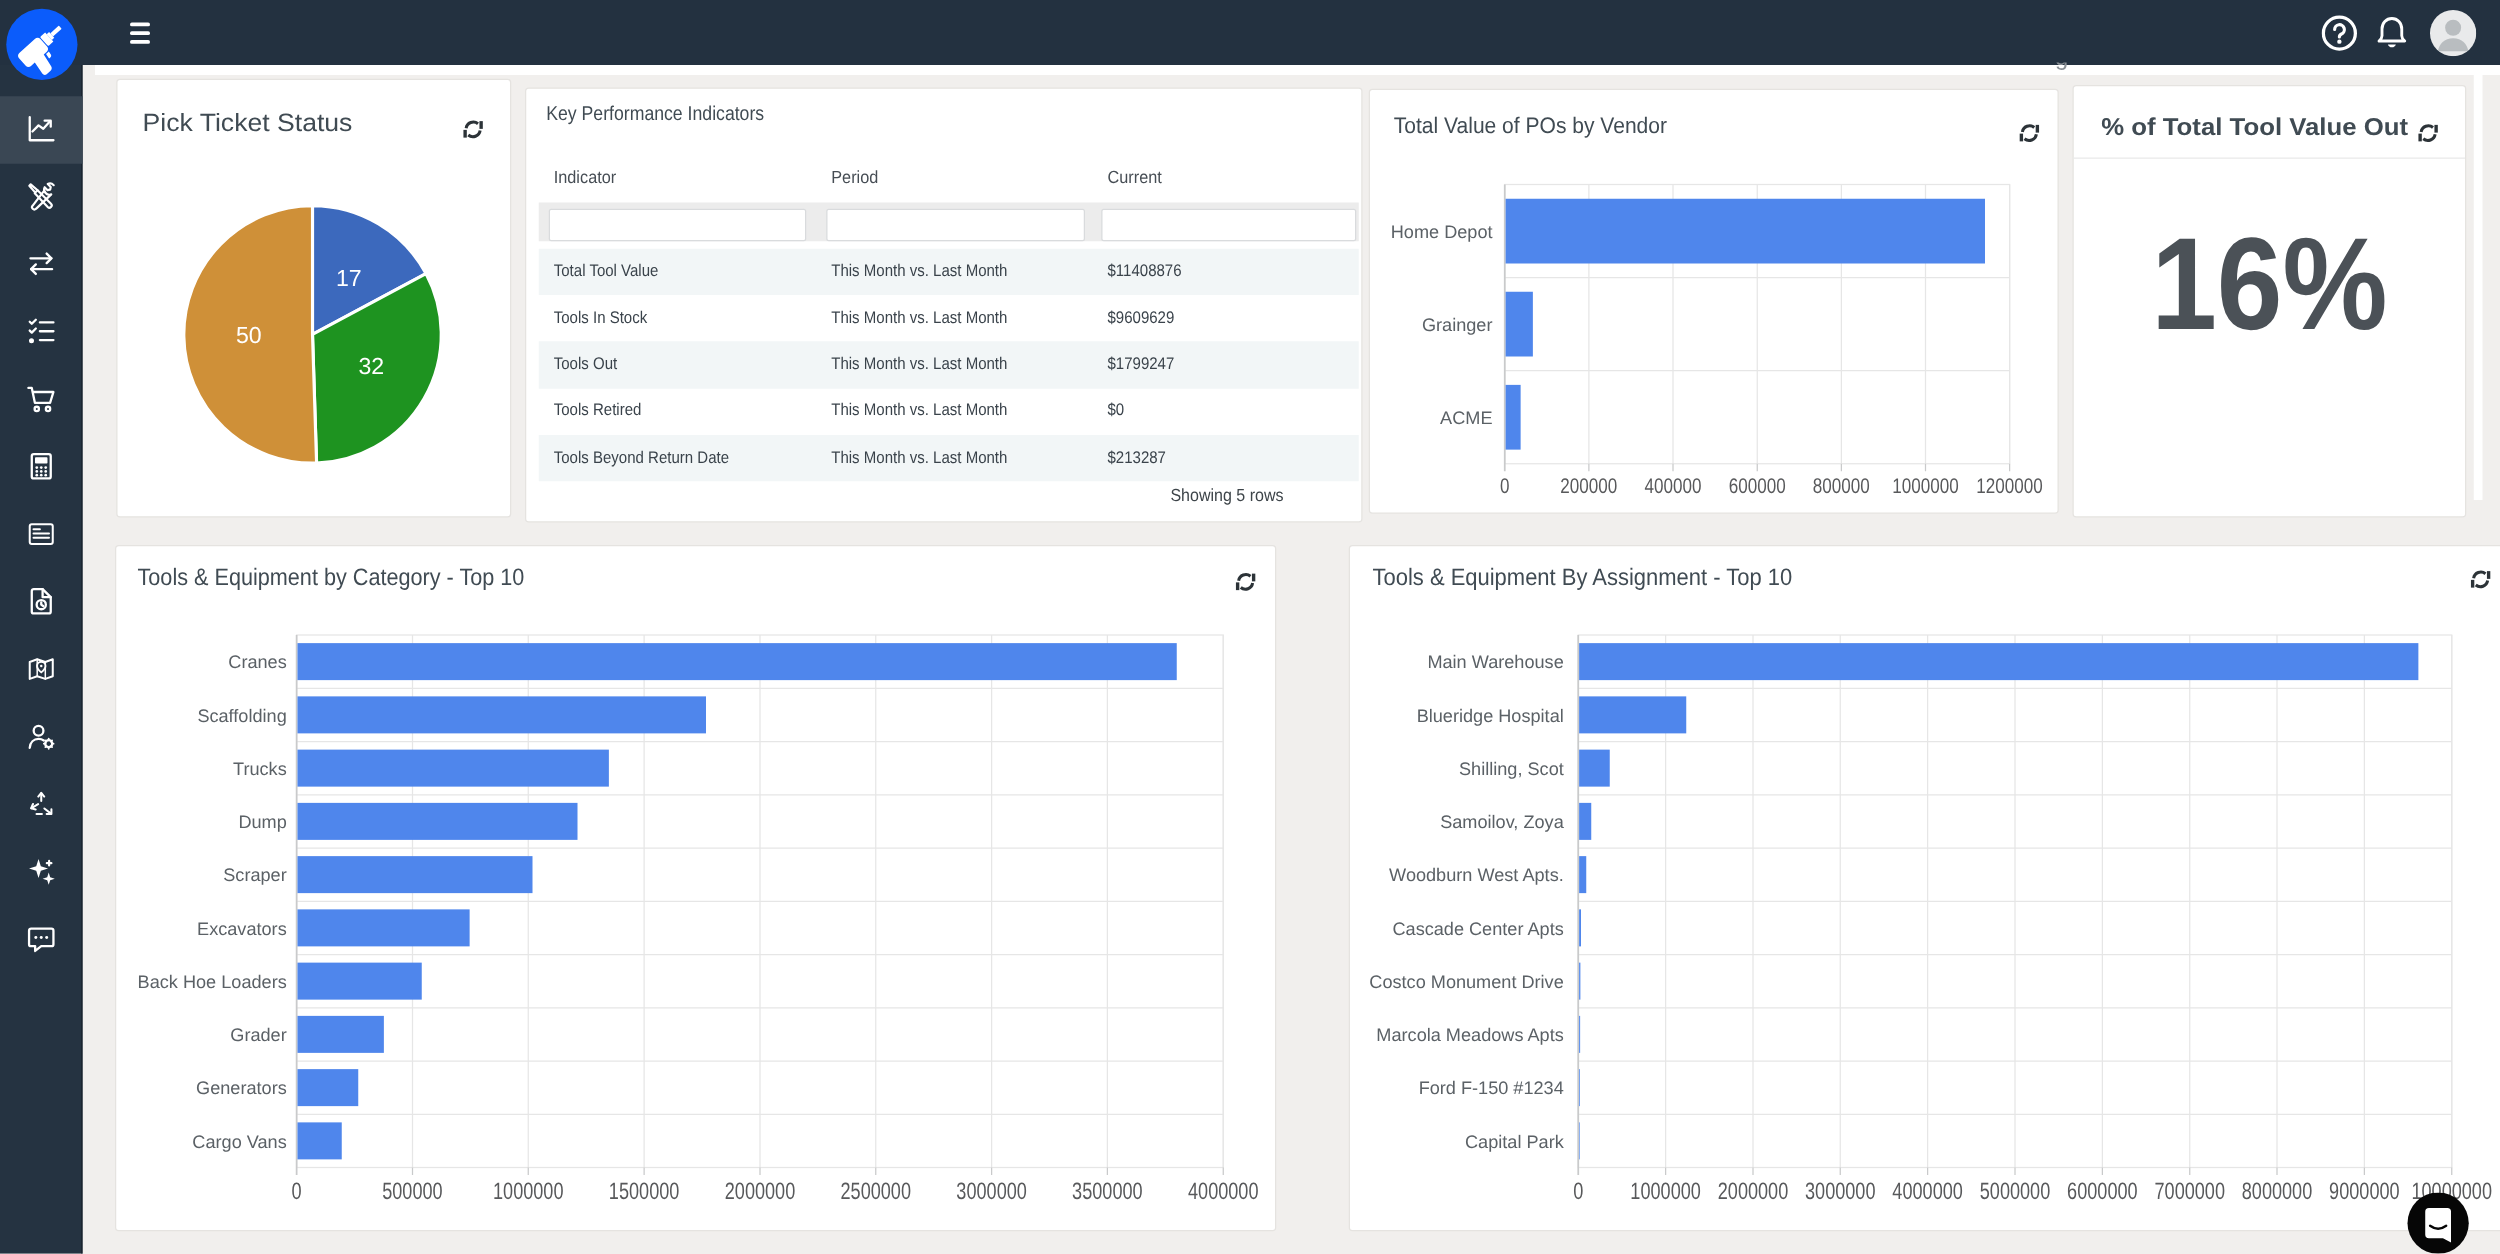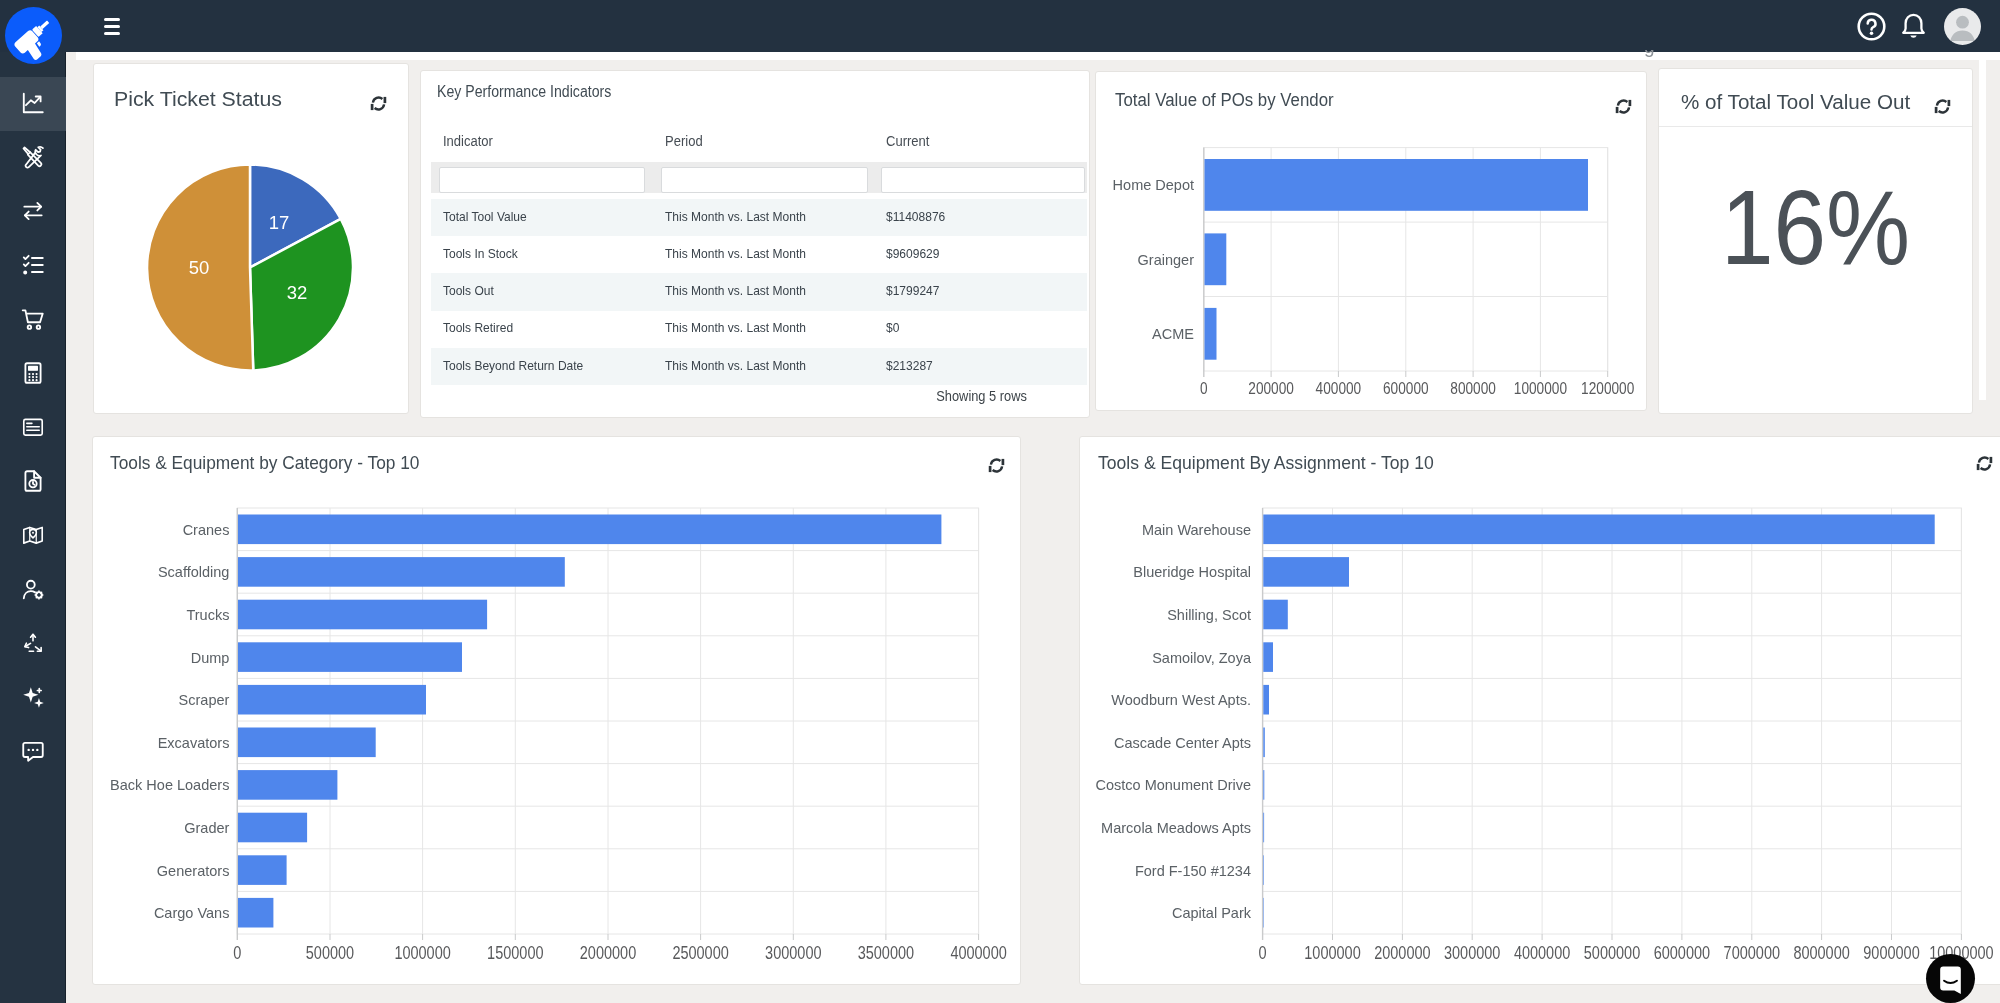--- a/index.html
+++ b/index.html
@@ -274,21 +274,21 @@
 <text x="104.0" y="322" font-size="17" fill="#58595b" font-family="Liberation Sans" textLength="7.6" lengthAdjust="spacingAndGlyphs">0</text>
 <text x="152.3" y="322" font-size="17" fill="#58595b" font-family="Liberation Sans" textLength="45.6" lengthAdjust="spacingAndGlyphs">200000</text>
 <text x="219.6" y="322" font-size="17" fill="#58595b" font-family="Liberation Sans" textLength="45.6" lengthAdjust="spacingAndGlyphs">400000</text>
 <text x="287.0" y="322" font-size="17" fill="#58595b" font-family="Liberation Sans" textLength="45.6" lengthAdjust="spacingAndGlyphs">600000</text>
 <text x="354.3" y="322" font-size="17" fill="#58595b" font-family="Liberation Sans" textLength="45.6" lengthAdjust="spacingAndGlyphs">800000</text>
 <text x="417.8" y="322" font-size="17" fill="#58595b" font-family="Liberation Sans" textLength="53.2" lengthAdjust="spacingAndGlyphs">1000000</text>
 <text x="485.1" y="322" font-size="17" fill="#58595b" font-family="Liberation Sans" textLength="53.2" lengthAdjust="spacingAndGlyphs">1200000</text>
 </svg>
 </div>
 
-<div class="card" style="left:1658px;top:68px;width:315px;height:346px;">
+<div class="card" style="left:1658px;top:68px;width:315px;height:346px;font-weight:bold;">
   <div class="ctitle" style="left:22px;top:24.3px;font-size:19.5px;transform:scaleX(1.057);">% of Total Tool Value Out</div>
   <svg class="abs" style="left:275.0px;top:28.6px" width="17" height="17" viewBox="0 0 17 17">
       <g fill="none" stroke="#2c3338" stroke-width="2.4">
         <path d="M2.9 7.6 A 5.8 5.8 0 0 1 12.4 4.0"></path>
         <path d="M14.1 9.4 A 5.8 5.8 0 0 1 4.6 13.0"></path>
       </g>
       <rect x="13.55" y="1.9" width="2.7" height="6.2" fill="#2c3338"></rect>
       <rect x="0.75" y="8.9" width="2.7" height="6.2" fill="#2c3338"></rect>
     </svg>
   <div class="abs" style="left:0;top:56.5px;width:313px;height:1px;background:#e9e9e9;"></div>

